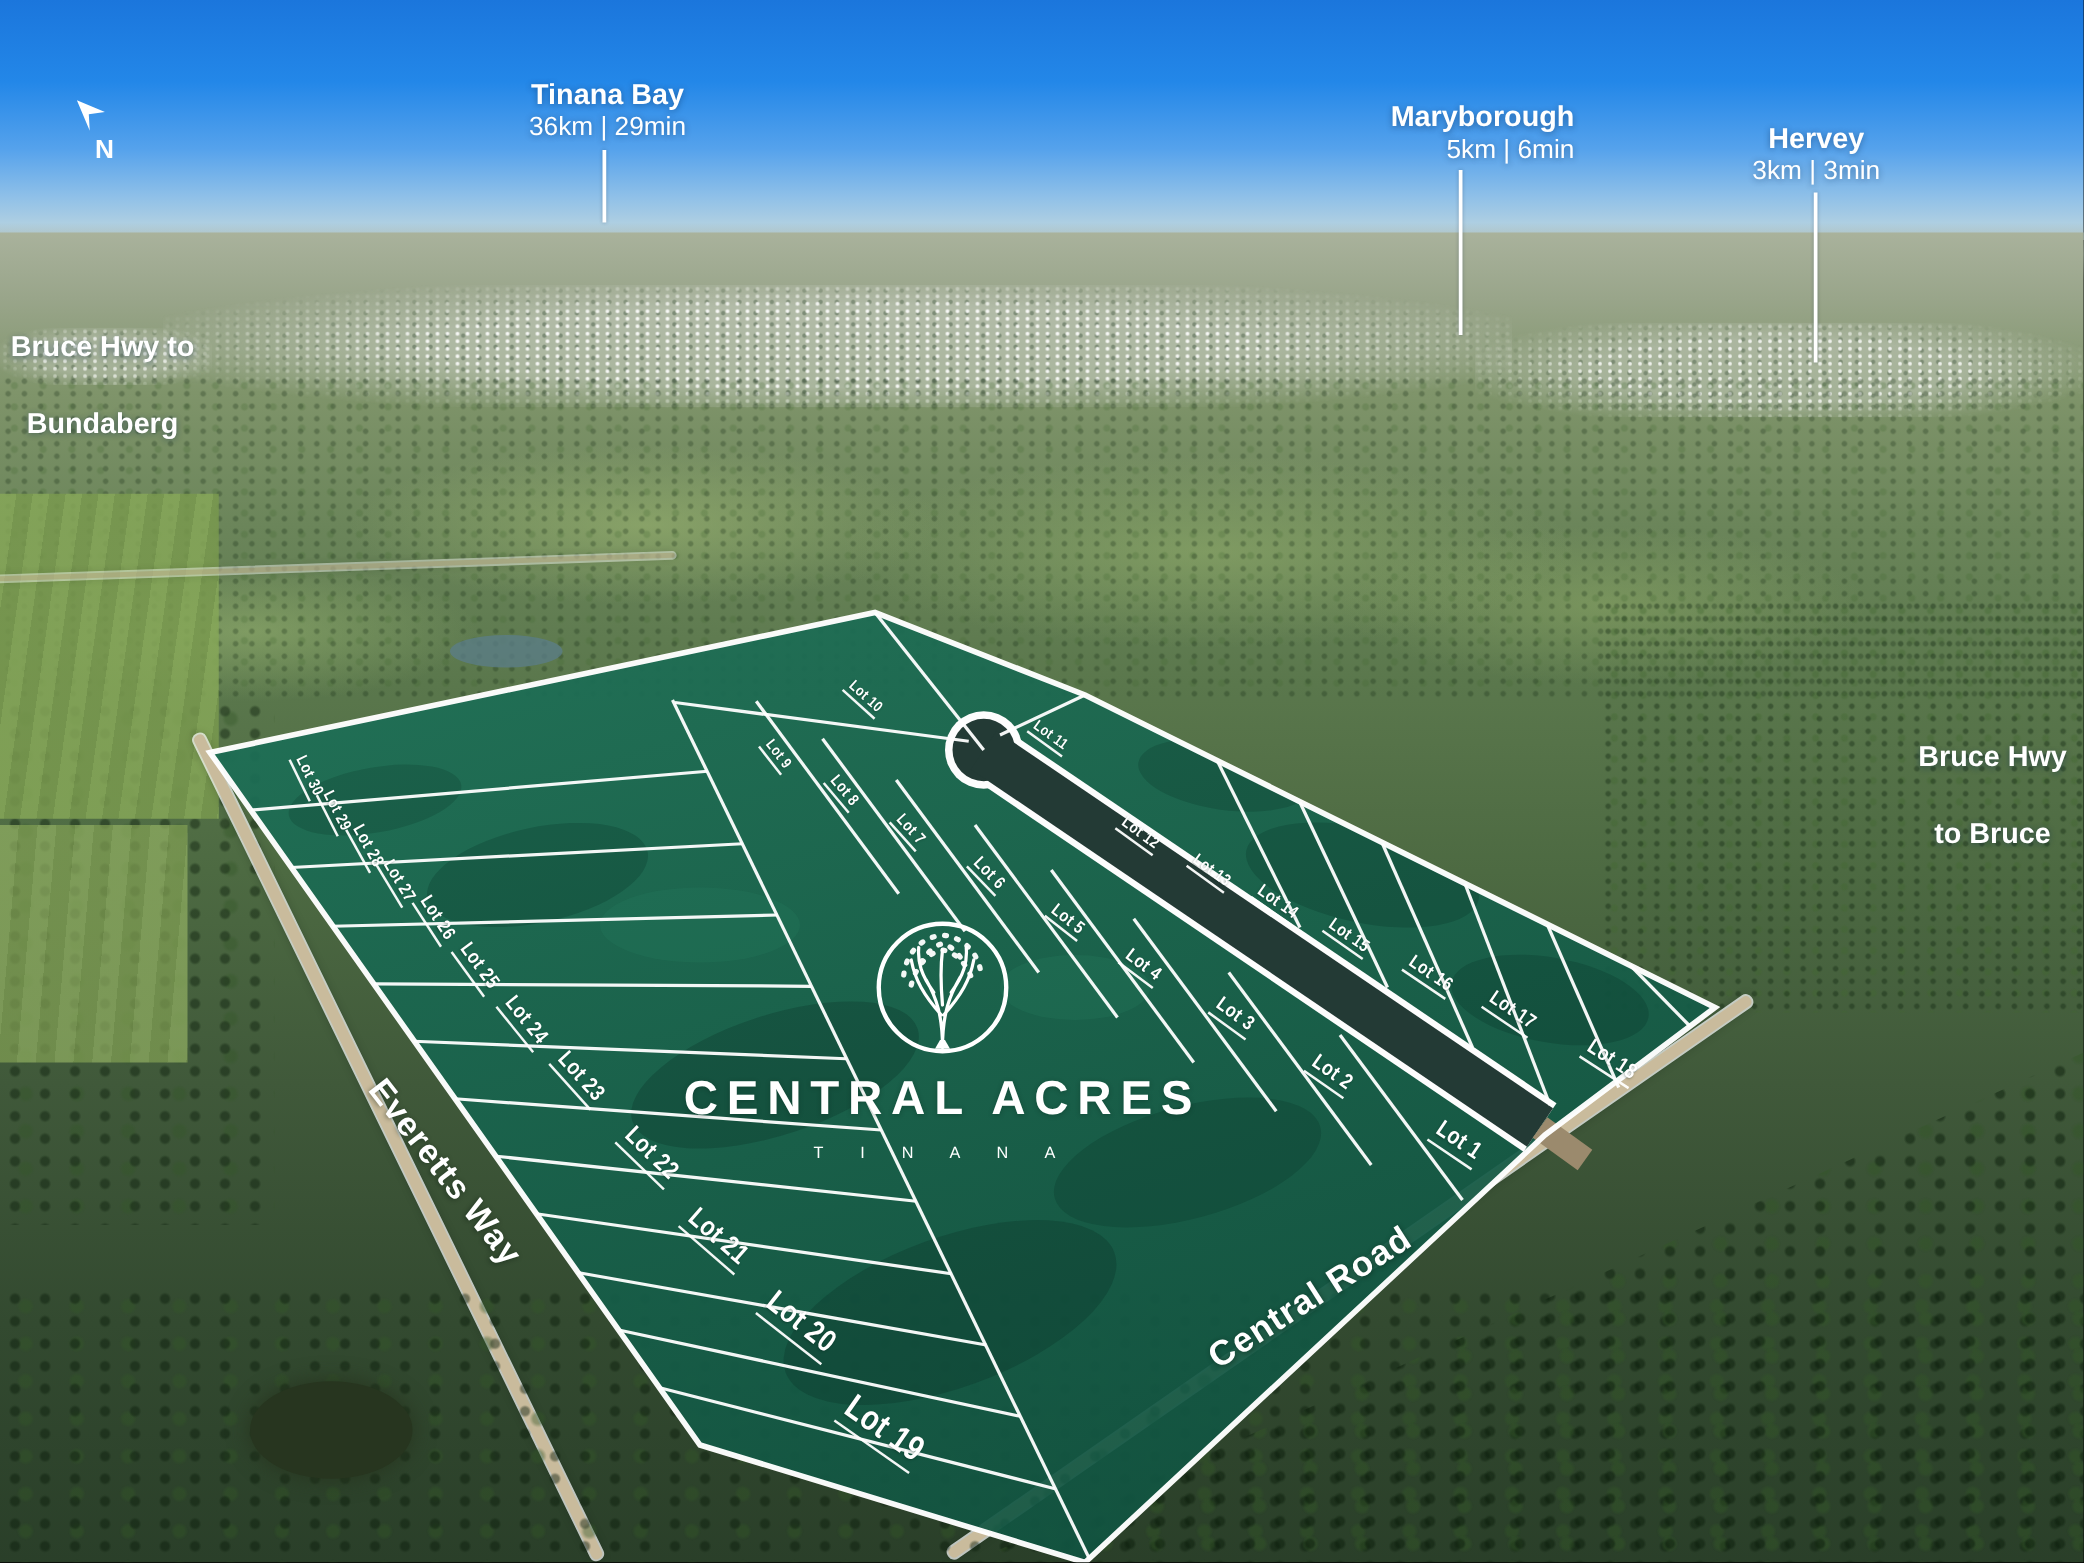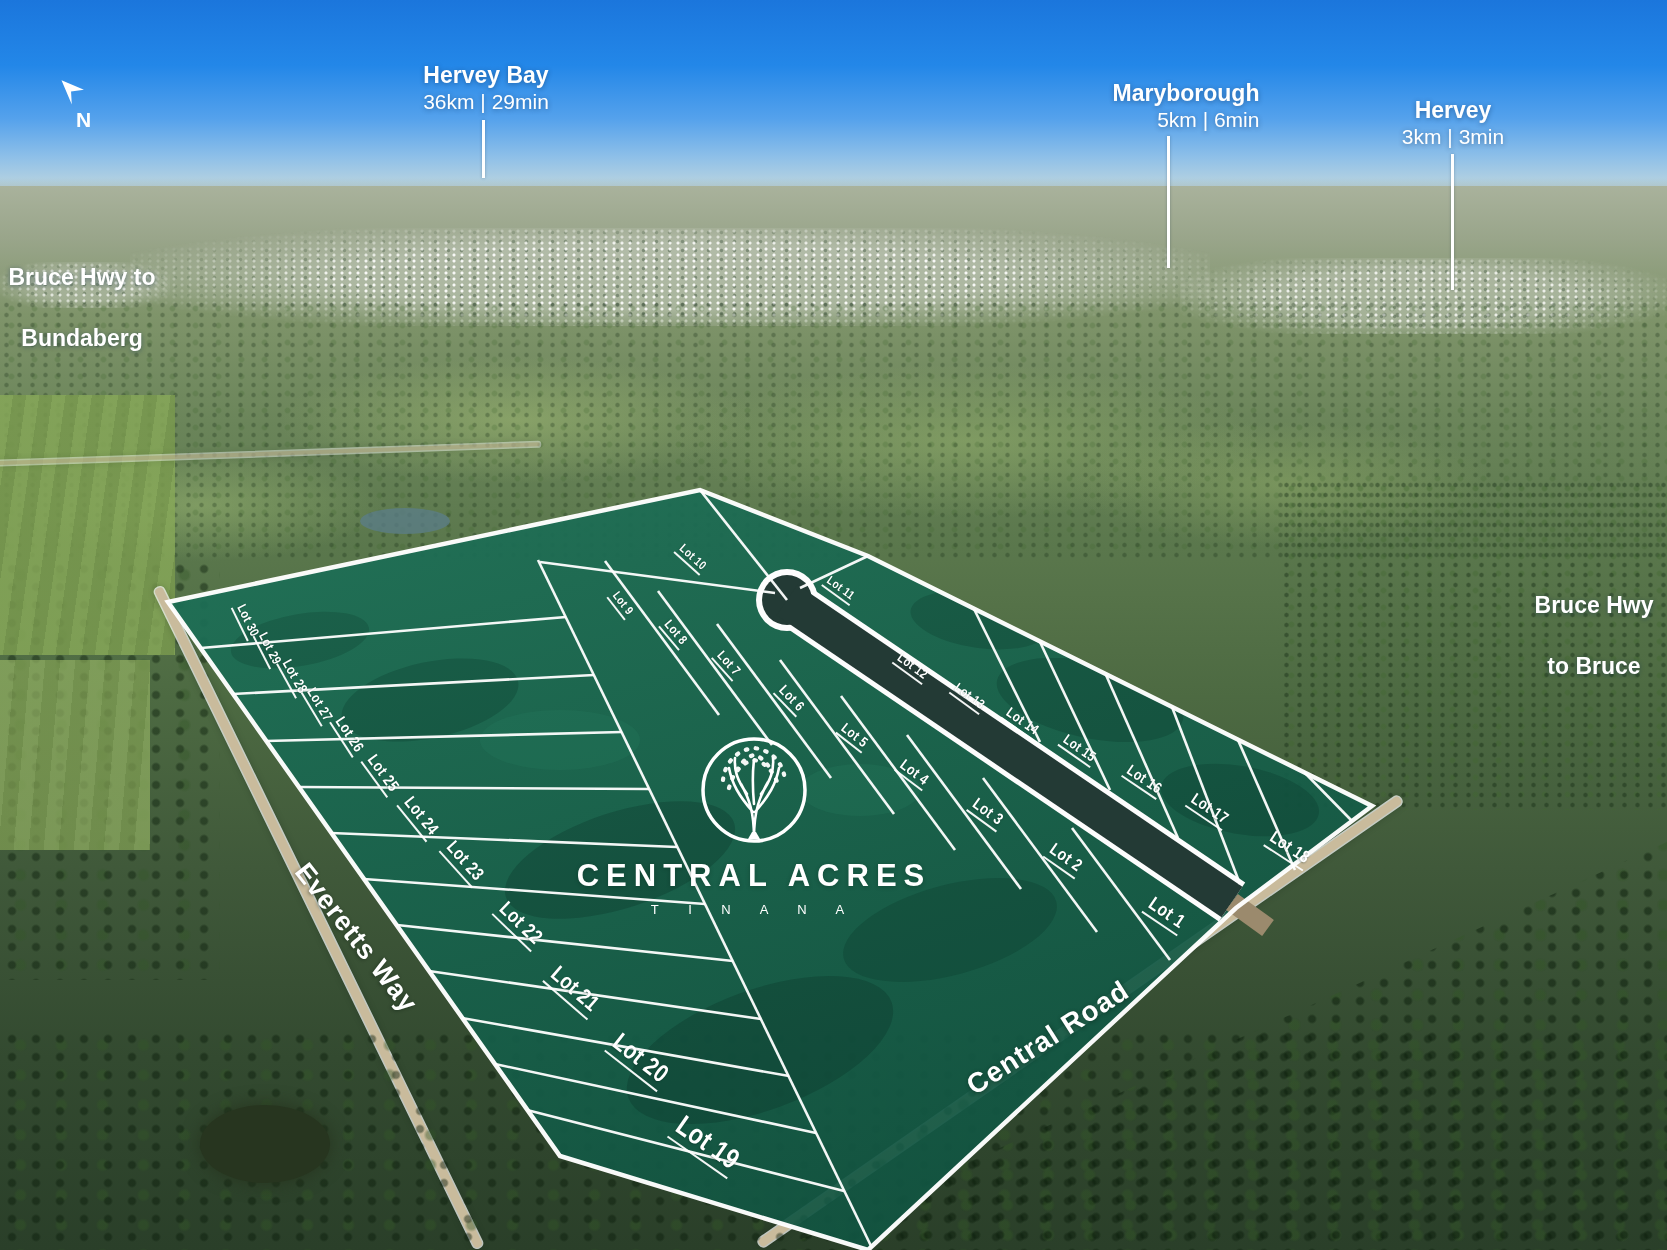--- a/index.html
+++ b/index.html
@@ -48,23 +48,23 @@
         text-shadow:0 1px 5px rgba(10,40,80,.45);white-space:nowrap;}
   .callout .t{font-weight:700;font-size:23px;line-height:27px;}
   .callout .s{font-weight:400;font-size:21px;line-height:25px;}
   .callout.dir .s{font-weight:700;font-size:23px;line-height:27px;margin-top:34px;}
   .pointer-line{position:absolute;width:3px;background:#fff;box-shadow:0 0 3px rgba(0,30,60,.3);}
 
   
   .logo{position:absolute;left:754px;top:726px;width:0;height:0;}
   .logo .mark{position:absolute;left:-65px;top:0;}
   .logo .name{position:absolute;left:-260px;top:132px;width:520px;text-align:center;
-        color:#fff;font-size:31px;font-weight:700;letter-spacing:7px;
+        color:#fff;font-size:38px;font-weight:700;letter-spacing:7px;
         text-shadow:0 1px 4px rgba(0,30,20,.3);}
-  .logo .sub{position:absolute;left:-260px;top:176px;width:520px;text-align:center;
+  .logo .sub{position:absolute;left:-260px;top:188px;width:520px;text-align:center;
         color:#fff;font-size:13px;font-weight:400;letter-spacing:13px;}
 
   .compass{position:absolute;left:50px;top:70px;color:#fff;}
   .compass .n{position:absolute;left:26px;top:38px;font-size:21px;font-weight:700;}
   svg{display:block;}
 </style>
 </head>
 <body>
 
 <div class="scene">
@@ -201,21 +201,21 @@
       <div class="lot-label" style="left: 1144px; top: 780px; font-size: 15px; transform: translate(-50%, -50%) rotate(34deg) scaleX(0.82);">Lot 16</div>
       <div class="lot-label" style="left: 1209px; top: 810px; font-size: 16px; transform: translate(-50%, -50%) rotate(34deg) scaleX(0.82);">Lot 17</div>
       <div class="lot-label" style="left: 1289px; top: 849px; font-size: 17px; transform: translate(-50%, -50%) rotate(33deg) scaleX(0.82);">Lot 18</div>
     </div>
   <div id="roads-layer" style="position:absolute;left:0;top:0;width:100%;height:100%;">
       <div class="road-label" style="left: 356px; top: 938px; font-size: 27px; transform: translate(-50%, -50%) rotate(52deg);">Everetts Way</div>
       <div class="road-label" style="left: 1048px; top: 1038px; font-size: 28px; transform: translate(-50%, -50%) rotate(-32.5deg);">Central Road</div>
     </div>
   <div id="callouts-layer" style="position:absolute;left:0;top:0;width:100%;height:100%;">
       <div class="callout" style="left: 486px; top: 62px;">
-        <div class="t">Hervey Bay</div>
+        <div class="t">Tinana Bay</div>
         <div class="s">36km | 29min</div>
       </div>
       <div class="pointer-line" style="left: 482px; top: 120px; height: 58px;"></div>
       <div class="callout" style="left: 1186px; top: 80px; text-align: right;">
         <div class="t">Maryborough</div>
         <div class="s">5km | 6min</div>
       </div>
       <div class="pointer-line" style="left: 1167px; top: 136px; height: 132px;"></div>
       <div class="callout" style="left: 1453px; top: 97px;">
         <div class="t">Hervey</div>

